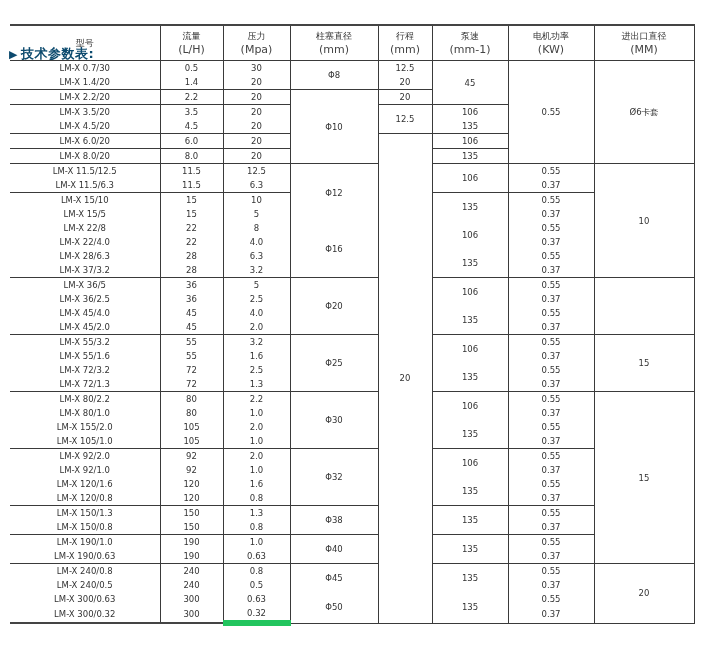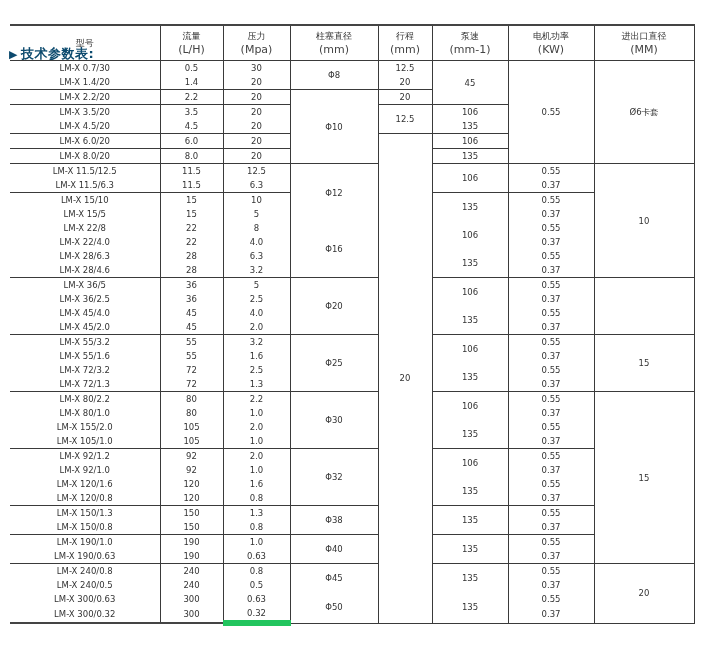--- a/index.html
+++ b/index.html
@@ -153,21 +153,21 @@
 
   <tr class="r">
     <td class="left-edge nob-t nob-b">LM-X 28/6.3</td>
     <td class="nob-t nob-b">28</td>
     <td class="nob-t nob-b">6.3</td>
     <td rowspan="2" class="nob-t">135</td>
     <td class="nob-t nob-b">0.55</td>
   </tr>
 
   <tr class="r">
-    <td class="left-edge nob-t">LM-X 28/4.6</td>
+    <td class="left-edge nob-t">LM-X 37/3.2</td>
     <td class="nob-t">28</td>
     <td class="nob-t">3.2</td>
     <td class="nob-t">0.37</td>
   </tr>
 
   <tr class="r">
     <td class="left-edge nob-b">LM-X 36/5</td>
     <td class="nob-b">36</td>
     <td class="nob-b">5</td>
     <td rowspan="4">Φ20</td>
@@ -247,21 +247,21 @@
     <td class="nob-t nob-b">0.55</td>
   </tr>
   <tr class="r">
     <td class="left-edge nob-t">LM-X 105/1.0</td>
     <td class="nob-t">105</td>
     <td class="nob-t">1.0</td>
     <td class="nob-t">0.37</td>
   </tr>
 
   <tr class="r">
-    <td class="left-edge nob-b">LM-X 92/1.2</td>
+    <td class="left-edge nob-b">LM-X 92/2.0</td>
     <td class="nob-b">92</td>
     <td class="nob-b">2.0</td>
     <td rowspan="4">Φ32</td>
     <td rowspan="2" class="nob-b">106</td>
     <td class="nob-b">0.55</td>
   </tr>
   <tr class="r">
     <td class="left-edge nob-t nob-b">LM-X 92/1.0</td>
     <td class="nob-t nob-b">92</td>
     <td class="nob-t nob-b">1.0</td>

